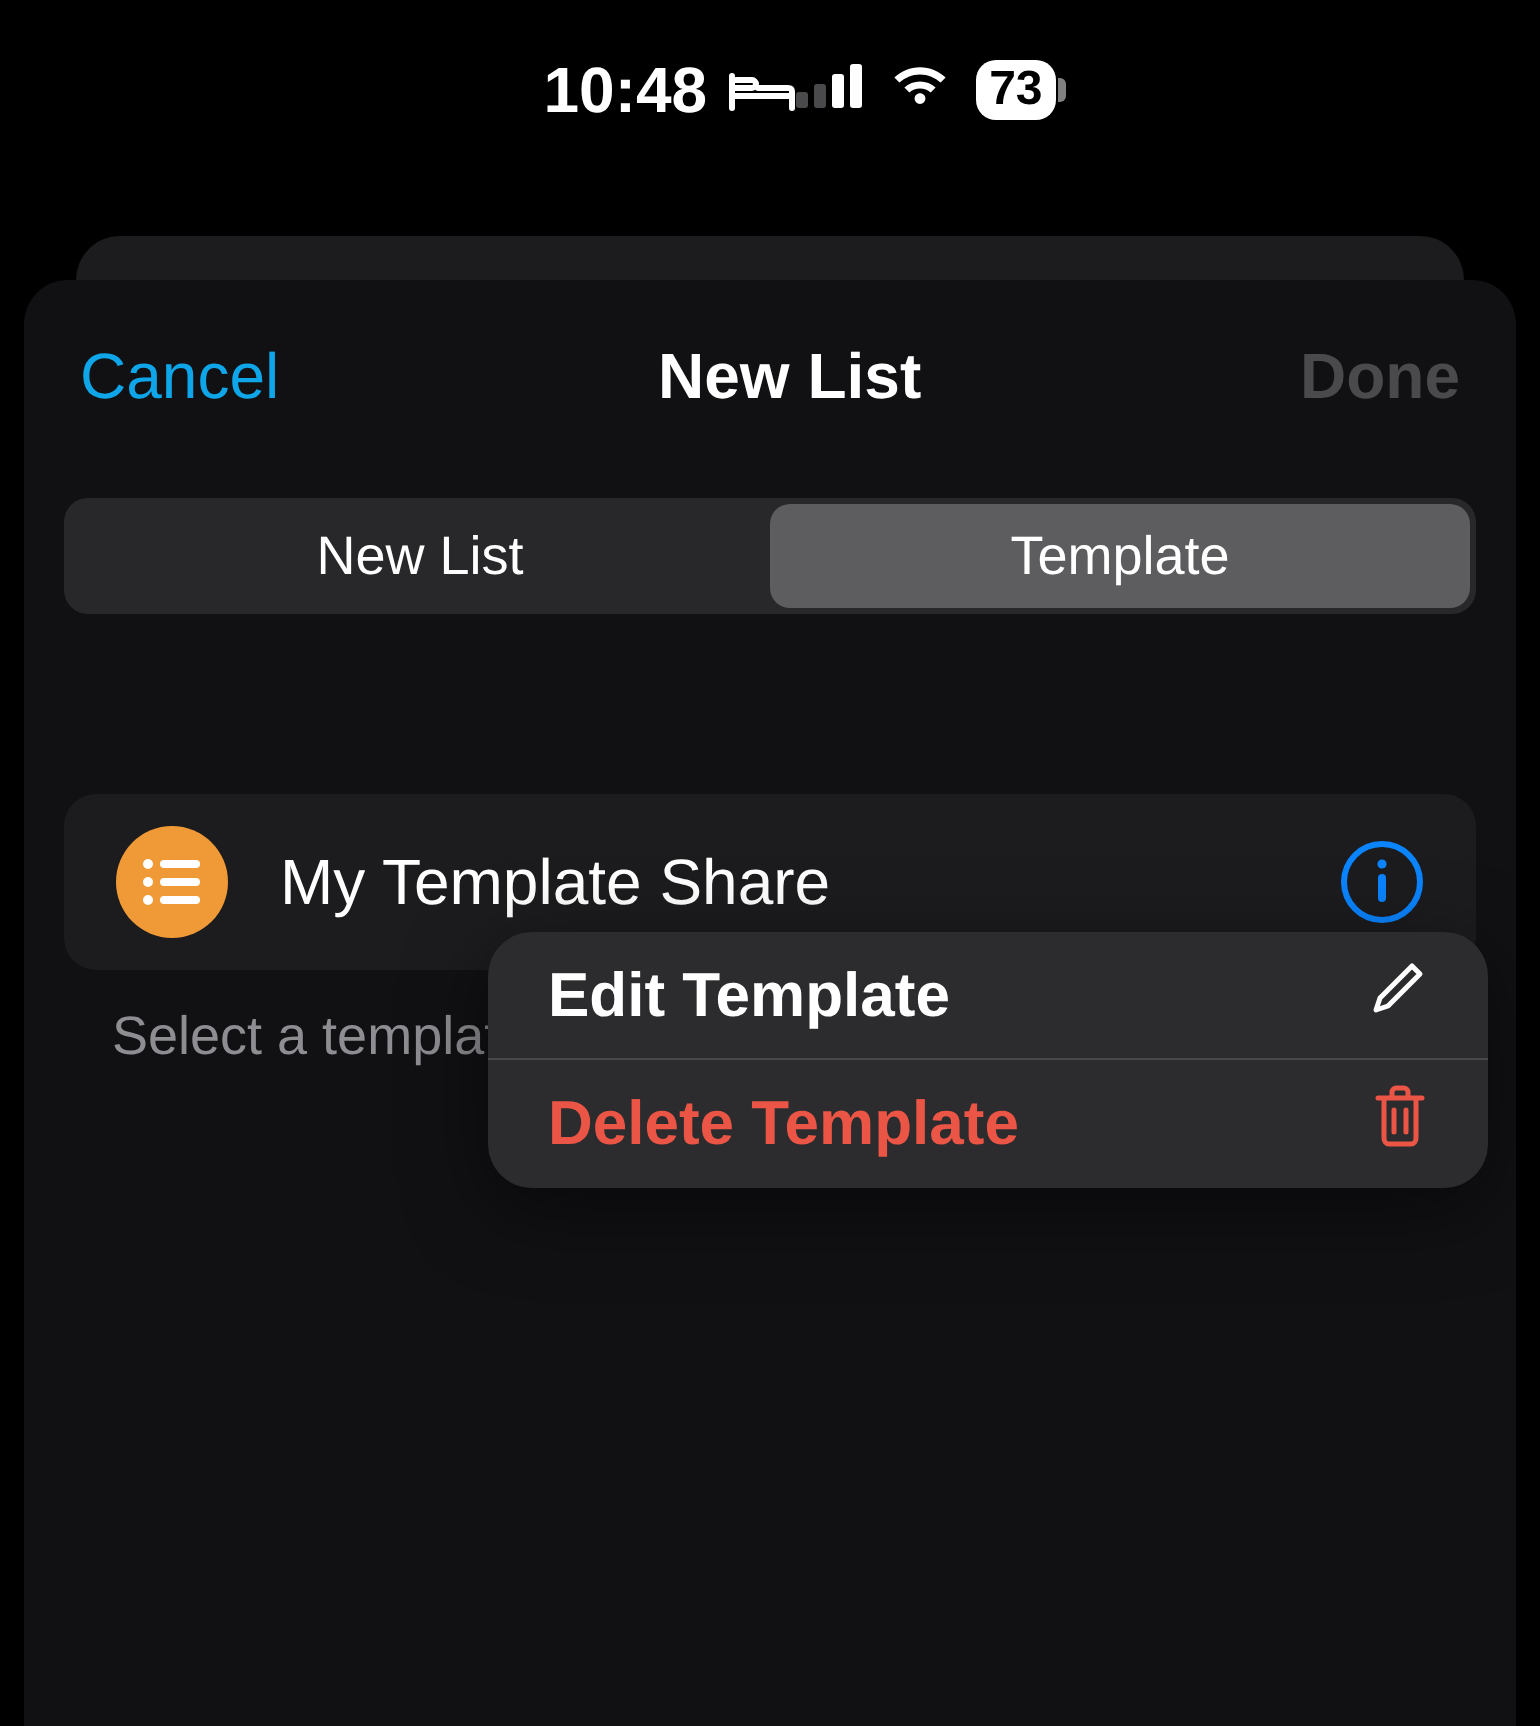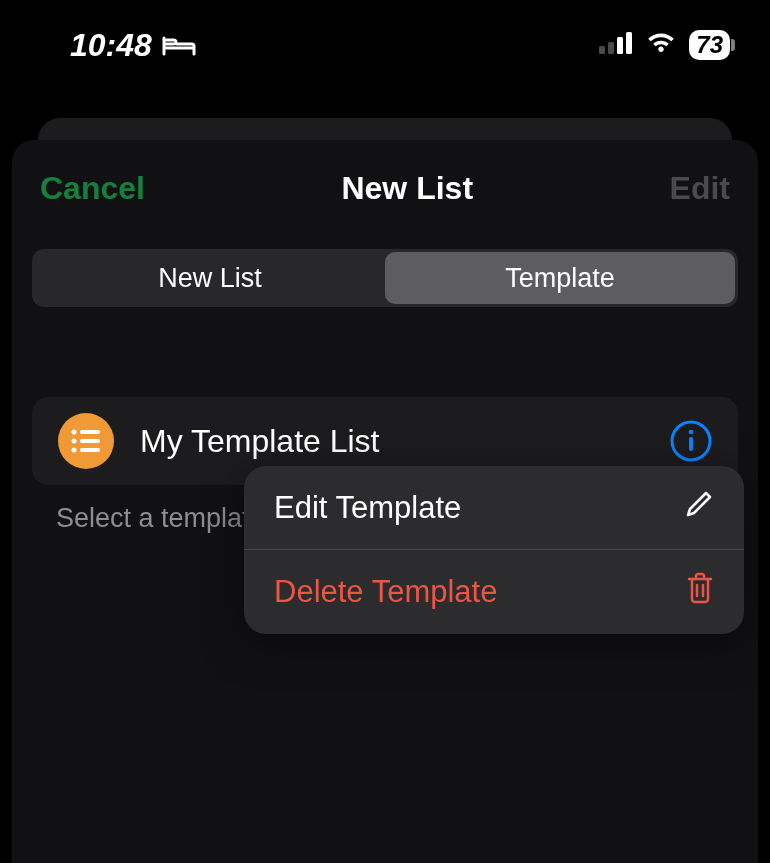--- a/index.html
+++ b/index.html
@@ -13,24 +13,23 @@
       width: 770px;
       height: 863px;
       background: #000;
       color: #fff;
       overflow: hidden;
       position: relative;
     }
     .status-bar {
       height: 90px;
       display: flex;
-      justify-content: space-between;
+      justify-content: center;
       align-items: center;
       padding: 0 40px 0 70px;
-      font-style: italic;
     }
     .status-left {
       display: flex;
       align-items: center;
       gap: 10px;
       font-size: 32px;
       font-weight: 600;
     }
     .status-right {
       display: flex;
@@ -83,23 +82,23 @@
       padding: 30px 20px 0;
     }
     .nav-bar {
       display: flex;
       justify-content: space-between;
       align-items: center;
       margin-bottom: 42px;
       padding: 0 8px;
     }
     .nav-cancel {
-      color: #15803d;
-      font-size: 32px;
-      font-weight: 700;
+      color: #0ea5e9;
+      font-size: 32px;
+      font-weight: 400;
     }
     .nav-title {
       font-size: 32px;
       font-weight: 600;
       color: #fff;
     }
     .nav-done {
       color: #4a4a4c;
       font-size: 32px;
       font-weight: 600;
@@ -171,23 +170,23 @@
       background: #2c2c2e;
       border-radius: 22px;
       overflow: hidden;
       box-shadow: 0 10px 40px rgba(0,0,0,0.5);
     }
     .menu-item {
       display: flex;
       justify-content: space-between;
       align-items: center;
       padding: 0 30px;
-      height: 84px;
+      height: 64px;
       font-size: 31px;
-      font-weight: 400;
+      font-weight: 700;
       color: #fff;
       border-bottom: 1px solid #48484a;
       gap: 34px;
     }
     .menu-item:last-child {
       border-bottom: none;
       text-align: center;
     }
     .menu-item.destructive {
       color: #eb5545;
@@ -229,40 +228,40 @@
     </span>
   </div>
 </div>
 
 <div class="sheet-back"></div>
 
 <div class="sheet">
   <div class="nav-bar">
     <span class="nav-cancel">Cancel</span>
     <span class="nav-title">New List</span>
-    <span class="nav-done">Edit</span>
+    <span class="nav-done">Done</span>
   </div>
 
   <div class="segment-control">
     <div class="segment">New List</div>
     <div class="segment active">Template</div>
   </div>
 
   <div class="template-row">
     <div class="list-icon-badge">
       <svg width="30" height="24" viewBox="0 0 30 24">
         <circle cx="3" cy="3" r="2.5" fill="#fff"></circle>
         <rect x="9" y="1" width="20" height="4" rx="2" fill="#fff"></rect>
         <circle cx="3" cy="12" r="2.5" fill="#fff"></circle>
         <rect x="9" y="10" width="20" height="4" rx="2" fill="#fff"></rect>
         <circle cx="3" cy="21" r="2.5" fill="#fff"></circle>
         <rect x="9" y="19" width="20" height="4" rx="2" fill="#fff"></rect>
       </svg>
     </div>
-    <span class="template-name">My Template List</span>
+    <span class="template-name">My Template Share</span>
     <span class="info-button">
       <svg width="42" height="42" viewBox="0 0 42 42">
         <circle cx="21" cy="21" r="19" stroke="#0a84ff" stroke-width="3" fill="none"></circle>
         <circle cx="21" cy="12" r="2.3" fill="#0a84ff"></circle>
         <rect x="19" y="17" width="4" height="14" rx="2" fill="#0a84ff"></rect>
       </svg>
     </span>
   </div>
 
   <div class="hint-text">Select a template</div>

